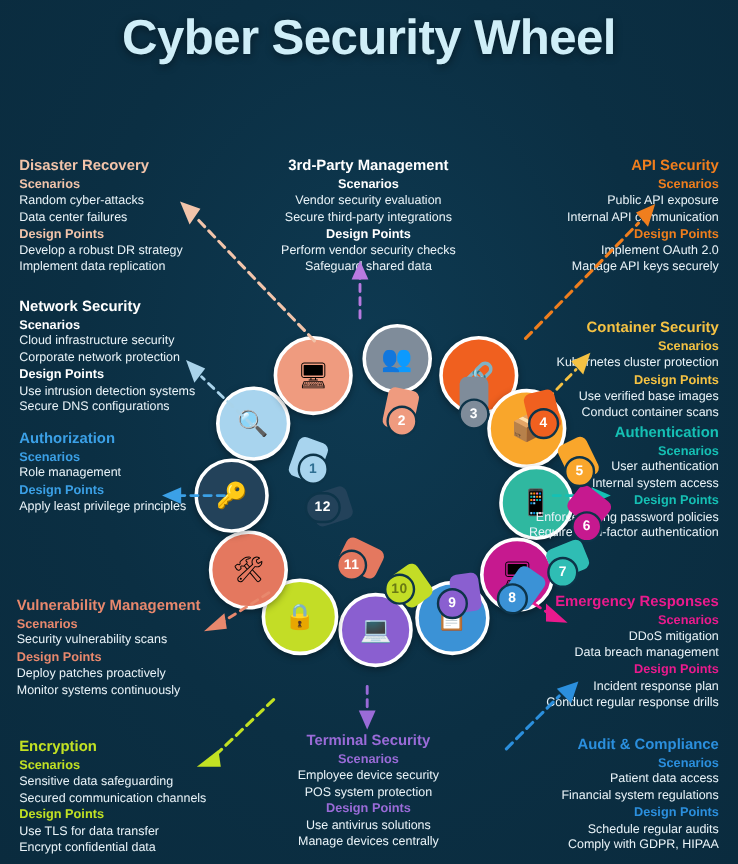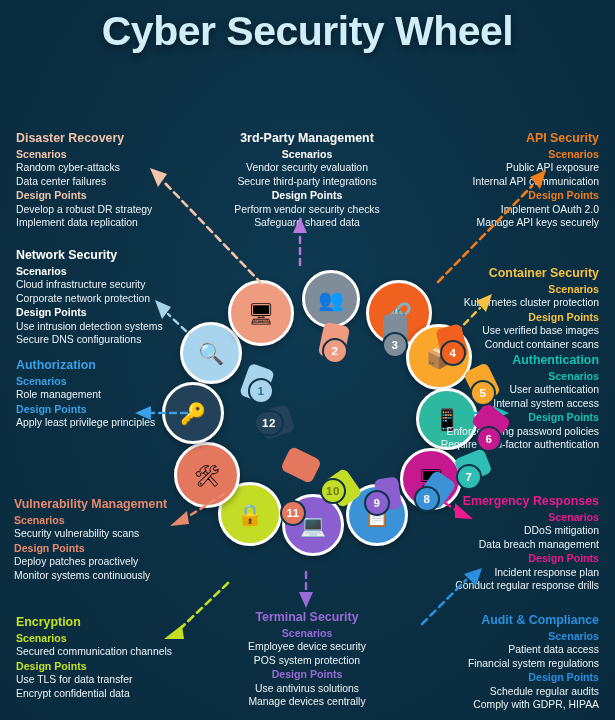--- a/index.html
+++ b/index.html
@@ -202,21 +202,21 @@
     <div class="stem" style="left:78px;top:100px;width:26px;height:26px;background:#a8d4ee;color:#2f6f93;">1</div>
     <div class="stem" style="left:152px;top:60px;width:26px;height:26px;background:#ef9b7f;">2</div>
     <div class="stem" style="left:212px;top:54px;width:26px;height:26px;background:#7f8c9a;">3</div>
     <div class="stem" style="left:270px;top:62px;width:26px;height:26px;background:#f0601f;">4</div>
     <div class="stem" style="left:300px;top:102px;width:26px;height:26px;background:#f9a62b;">5</div>
     <div class="stem" style="left:306px;top:148px;width:26px;height:26px;background:#c6198f;">6</div>
     <div class="stem" style="left:286px;top:186px;width:26px;height:26px;background:#2fbdb4;">7</div>
     <div class="stem" style="left:244px;top:208px;width:26px;height:26px;background:#3b92d6;">8</div>
     <div class="stem" style="left:194px;top:212px;width:26px;height:26px;background:#8a5fd0;">9</div>
     <div class="stem" style="left:150px;top:200px;width:26px;height:26px;background:#c3dd26;color:#6a7a14;">10</div>
-    <div class="stem" style="left:110px;top:180px;width:26px;height:26px;background:#e4785f;margin-top:42px;">11</div>
+    <div class="stem" style="left:110px;top:180px;width:26px;height:26px;background:#e4785f;">11</div>
     <div class="stem" style="left:84px;top:132px;width:30px;height:26px;border-radius:13px;background:#23425a;">12</div>
   </div>
 
   <div class="block left" style="left:16px;top:131px;">
     <div class="b-title" style="color:#f2c4aa;">Disaster Recovery</div>
     <div class="b-sub" style="color:#f2c4aa;">Scenarios</div>
     <div class="b-item">Random cyber-attacks</div>
     <div class="b-item">Data center failures</div>
     <div class="b-sub" style="color:#f2c4aa;">Design Points</div>
     <div class="b-item">Develop a robust DR strategy</div>
@@ -246,20 +246,21 @@
     <div class="b-sub" style="color:#e8886d;">Scenarios</div>
     <div class="b-item">Security vulnerability scans</div>
     <div class="b-sub" style="color:#e8886d;">Design Points</div>
     <div class="b-item">Deploy patches proactively</div>
     <div class="b-item">Monitor systems continuously</div>
   </div>
 
   <div class="block left" style="left:16px;top:615px;">
     <div class="b-title" style="color:#c2e123;">Encryption</div>
     <div class="b-sub" style="color:#c2e123;">Scenarios</div>
+    <div class="b-item">Sensitive data safeguarding</div>
     <div class="b-item">Secured communication channels</div>
     <div class="b-sub" style="color:#c2e123;">Design Points</div>
     <div class="b-item">Use TLS for data transfer</div>
     <div class="b-item">Encrypt confidential data</div>
   </div>
 
   <div class="block center" style="left:207px;top:131px;width:200px;">
     <div class="b-title" style="color:#ffffff;">3rd-Party Management</div>
     <div class="b-sub" style="color:#ffffff;">Scenarios</div>
     <div class="b-item">Vendor security evaluation</div>

